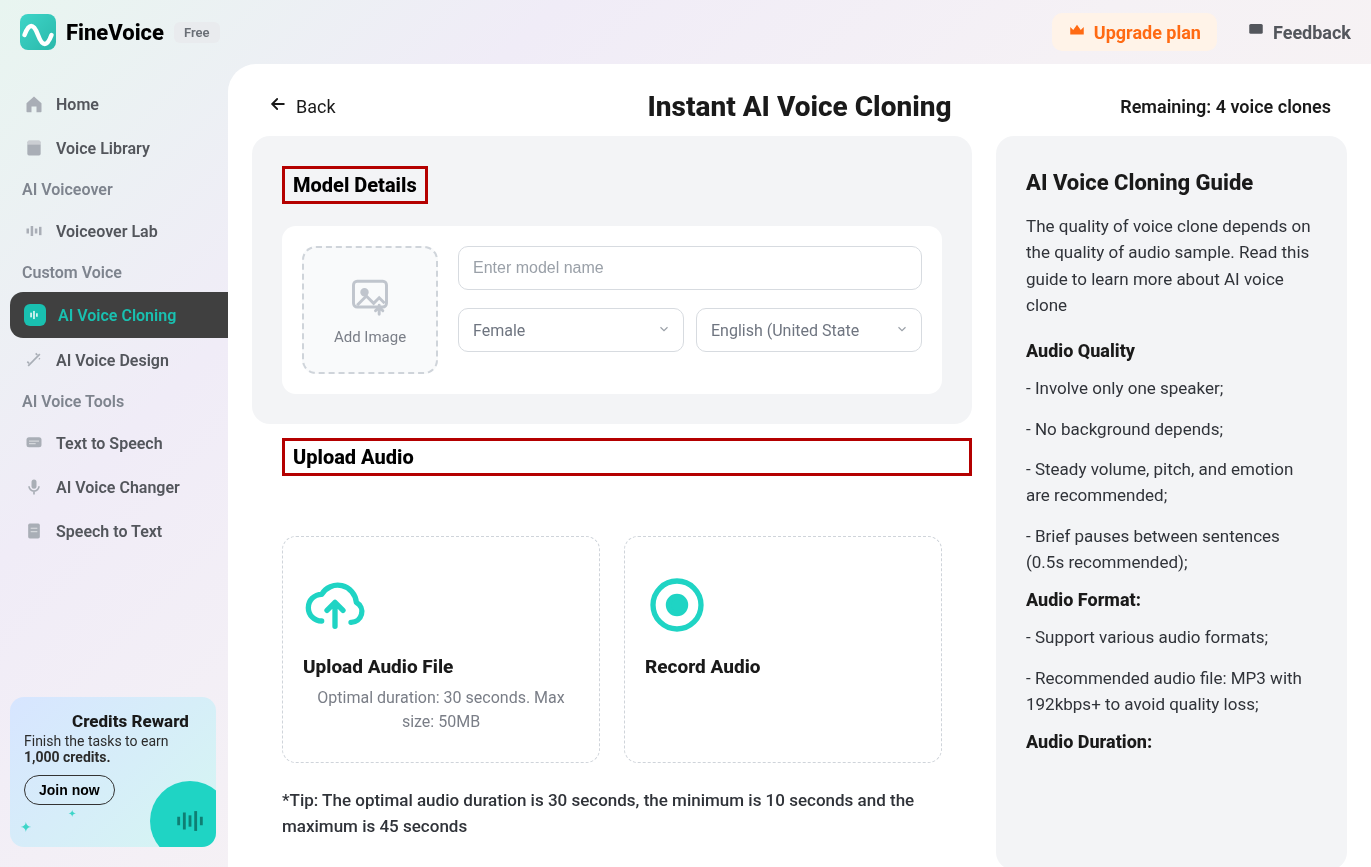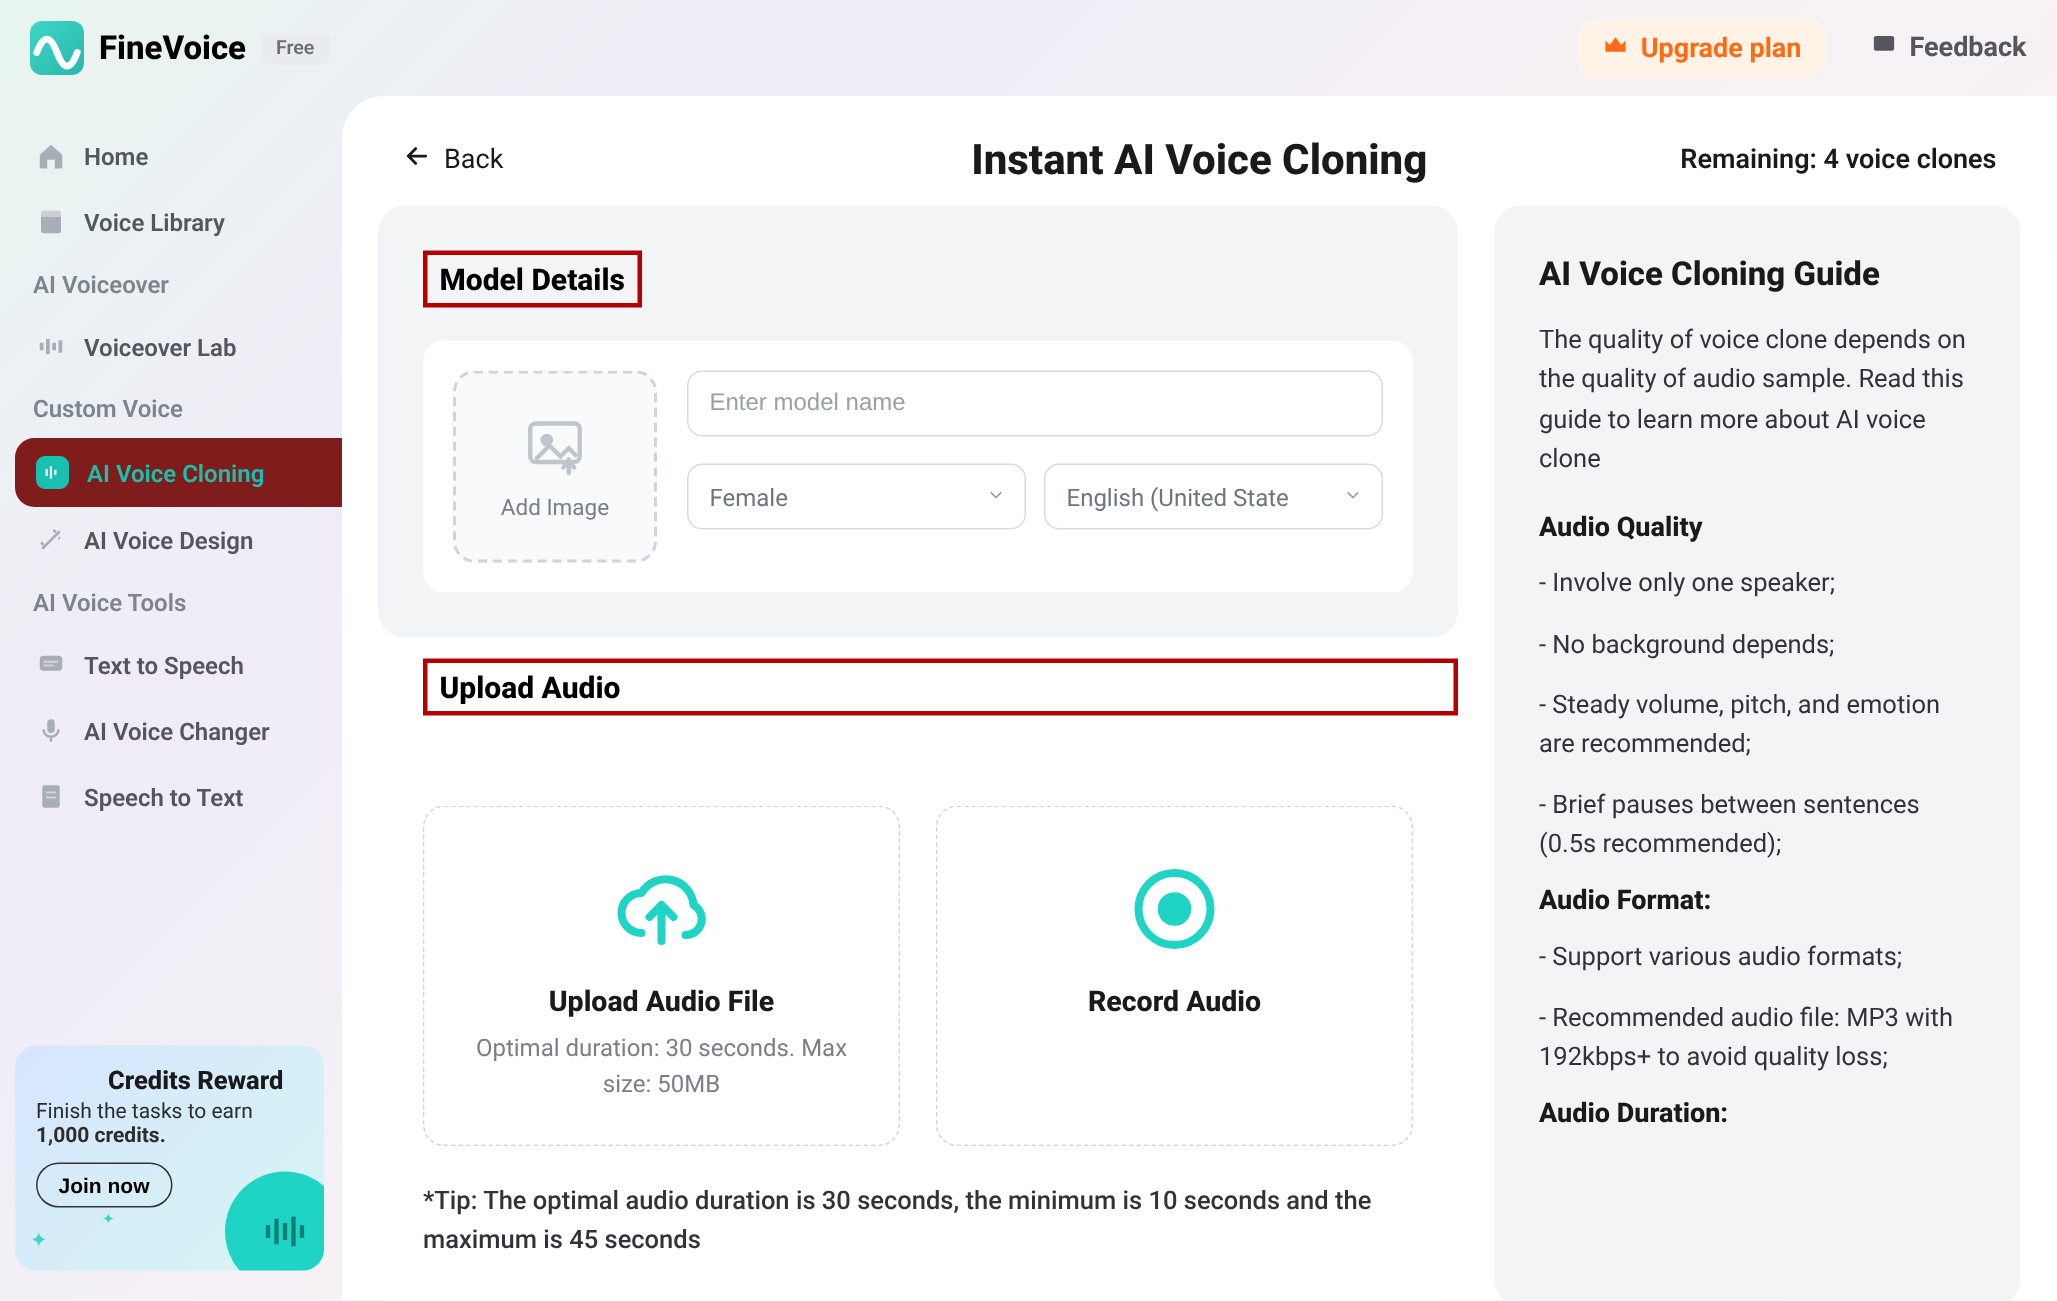--- a/index.html
+++ b/index.html
@@ -4,25 +4,25 @@
 <style>
 * { box-sizing: border-box; margin: 0; padding: 0; }
 body { font-family: -apple-system, BlinkMacSystemFont, 'Segoe UI', Roboto, sans-serif; background: linear-gradient(135deg, #e8f5f0 0%, #f0ecf7 25%, #f5f1f5 50%, #faf5f2 100%); width: 1371px; height: 867px; overflow: hidden; position: relative; }
 .topbar { position: absolute; top: 0; left: 0; right: 0; height: 64px; display: flex; align-items: center; padding: 0 20px; }
 .logo-box { display: flex; align-items: center; gap: 10px; }
 .logo-icon { width: 36px; height: 36px; background: linear-gradient(135deg, #3dd5c8, #2bb8aa); border-radius: 8px; display: flex; align-items: center; justify-content: center; color: #fff; }
 .logo-text { font-size: 22px; font-weight: 800; color: #000; }
 .logo-badge { background: #e9ebee; color: #6a6f76; font-size: 13px; font-weight: 600; padding: 3px 10px; border-radius: 6px; }
 .topbar-right { margin-left: auto; display: flex; align-items: center; gap: 30px; }
 .upgrade { display: flex; align-items: center; gap: 8px; color: #ff6a13; font-weight: 700; font-size: 18px; background: #fff3e8; padding: 8px 16px; border-radius: 10px; }
-.feedback { display: flex; align-items: flex-start; gap: 8px; color: #53565c; font-weight: 700; font-size: 18px; }
+.feedback { display: flex; align-items: center; gap: 8px; color: #53565c; font-weight: 700; font-size: 18px; }
 .sidebar { position: absolute; left: 0; top: 64px; width: 253px; bottom: 0; padding: 18px 10px; }
 .nav-header { color: #7e848e; font-size: 16px; font-weight: 600; padding: 10px 12px; }
 .nav-item { display: flex; align-items: center; gap: 12px; padding: 12px 14px; border-radius: 12px; color: #53565c; font-size: 16px; font-weight: 600; cursor: pointer; }
-.nav-item.active { background: #7f1d1d; color: #19c0b0; border-radius: 13px; }
+.nav-item.active { background: #404040; color: #19c0b0; border-radius: 13px; }
 .nav-item .ic { width: 20px; height: 20px; display: inline-flex; align-items: center; justify-content: center; }
 .nav-item .ic svg { width: 20px; height: 20px; }
 .nav-item.active .ic-box { width: 22px; height: 22px; background: #19c0b0; border-radius: 6px; display: inline-flex; align-items: center; justify-content: center; }
 .reward-card { position: absolute; left: 10px; bottom: 20px; width: 206px; height: 150px; background: linear-gradient(135deg, #d7e5ff, #d5f6f2); border-radius: 14px; padding: 14px; overflow: hidden; }
 .reward-title { font-weight: 800; font-size: 17px; color: #1a1a1a; margin-left: 48px; }
 .reward-sub { font-size: 14px; color: #2c2c2c; margin-top: 2px; }
 .reward-btn { margin-top: 10px; display: inline-block; border: 1.5px solid #333; border-radius: 18px; padding: 6px 14px; font-size: 14px; font-weight: 700; background: transparent; cursor: pointer; }
 .reward-icon { position: absolute; right: -14px; bottom: -14px; width: 80px; height: 80px; background: #1fd4c4; border-radius: 50%; display: flex; align-items: center; justify-content: center; }
 .main { position: absolute; left: 228px; top: 64px; right: 0; bottom: 0; background: #fff; border-top-left-radius: 28px; padding: 30px 0 0 0; overflow: hidden; }
 .main-header { display: flex; align-items: center; padding: 0 40px 18px; }
@@ -36,21 +36,21 @@
 .model-card { background: #fff; border-radius: 14px; padding: 20px; display: flex; gap: 20px; align-items: stretch; }
 .add-image { width: 136px; height: 128px; border: 2px dashed #cfd4da; border-radius: 14px; background: #f9fafb; display: flex; flex-direction: column; align-items: center; justify-content: center; gap: 10px; color: #7a7e87; font-size: 15px; cursor: pointer; }
 .add-image svg { width: 44px; height: 44px; stroke: #c0c5cd; }
 .model-fields { flex: 1; display: flex; flex-direction: column; gap: 18px; }
 .input-text { width: 100%; height: 44px; border: 1px solid #d7dbe0; border-radius: 10px; padding: 0 14px; font-size: 16px; color: #333; }
 .input-text::placeholder { color: #9aa0a8; }
 .sel-row { display: flex; gap: 12px; }
 .select-box { position: relative; flex: 1; height: 44px; border: 1px solid #d7dbe0; border-radius: 10px; display: flex; align-items: center; padding: 0 14px; color: #6f7580; font-size: 16px; background: #fff; cursor: pointer; }
 .select-box .chev { position: absolute; right: 12px; color: #9aa0a8; }
 .audio-opts { display: flex; gap: 24px; }
-.opt-card { flex: 1; border: 1.5px dashed #cfd4da; border-radius: 14px; background: #fff; padding: 36px 20px 28px; display: flex; flex-direction: column; align-items: center; text-align: center; cursor: pointer; }
+.opt-card { flex: 1; border: 1.5px dashed #cfd4da; border-radius: 14px; background: #fff; padding: 36px 20px 28px; display: flex; flex-direction: column; align-items: flex-start; text-align: center; cursor: pointer; }
 .opt-card .big-ic { width: 64px; height: 64px; margin-bottom: 18px; display: flex; align-items: center; justify-content: center; }
 .opt-card .big-ic svg { width: 64px; height: 64px; }
 .opt-title { font-size: 19px; font-weight: 800; color: #1a1a1a; margin-bottom: 8px; }
 .opt-sub { font-size: 16px; color: #7a7e87; line-height: 1.5; }
 .tip-text { margin-top: 24px; font-size: 17px; color: #303339; font-weight: 500; line-height: 1.55; }
 .right-panel { flex: 1; background: #f3f4f6; border-radius: 18px; padding: 34px 30px; margin-right: 0; }
 .guide-title { font-size: 22px; font-weight: 800; color: #1a1a1a; margin-bottom: 18px; }
 .guide-intro { font-size: 17px; color: #303339; line-height: 1.55; margin-bottom: 22px; }
 .guide-sub { font-size: 18px; font-weight: 800; color: #1a1a1a; margin-bottom: 14px; margin-top: 10px; }
 .guide-line { font-size: 17px; color: #303339; line-height: 1.55; margin-bottom: 14px; }

